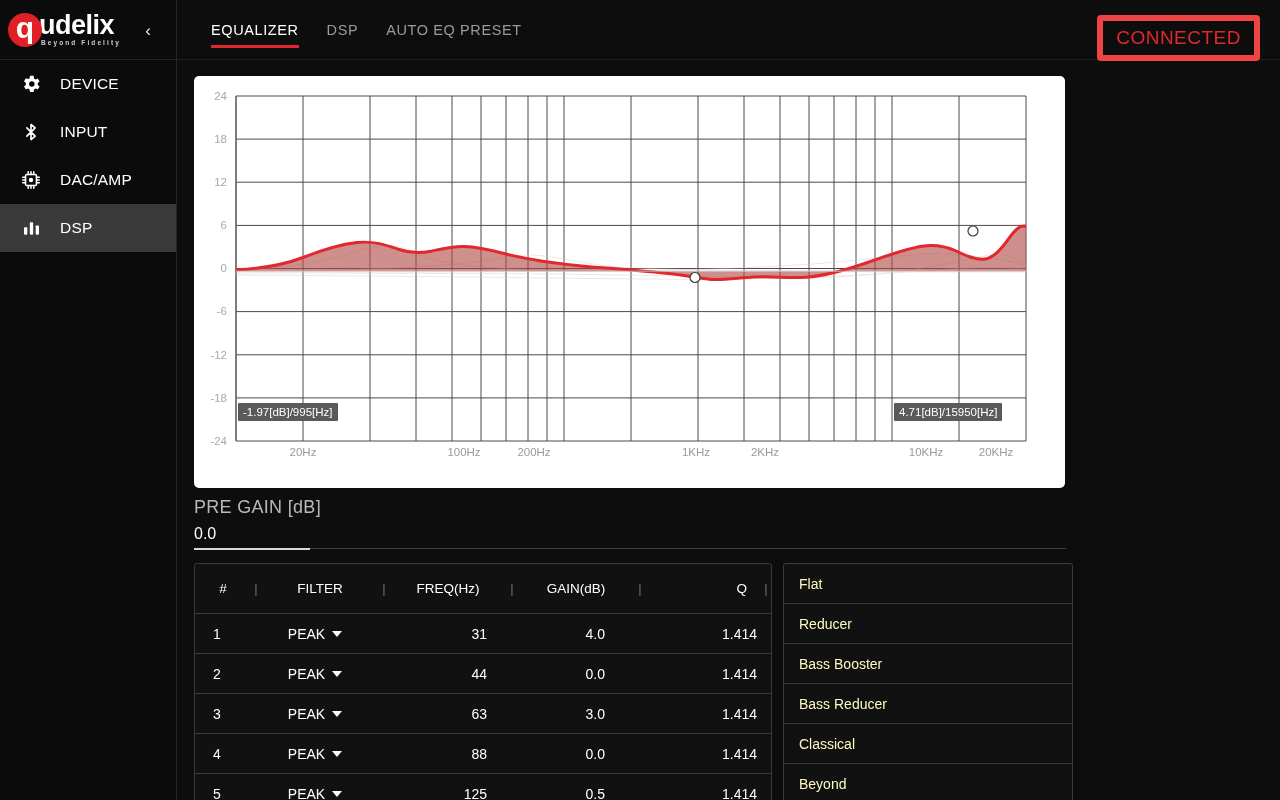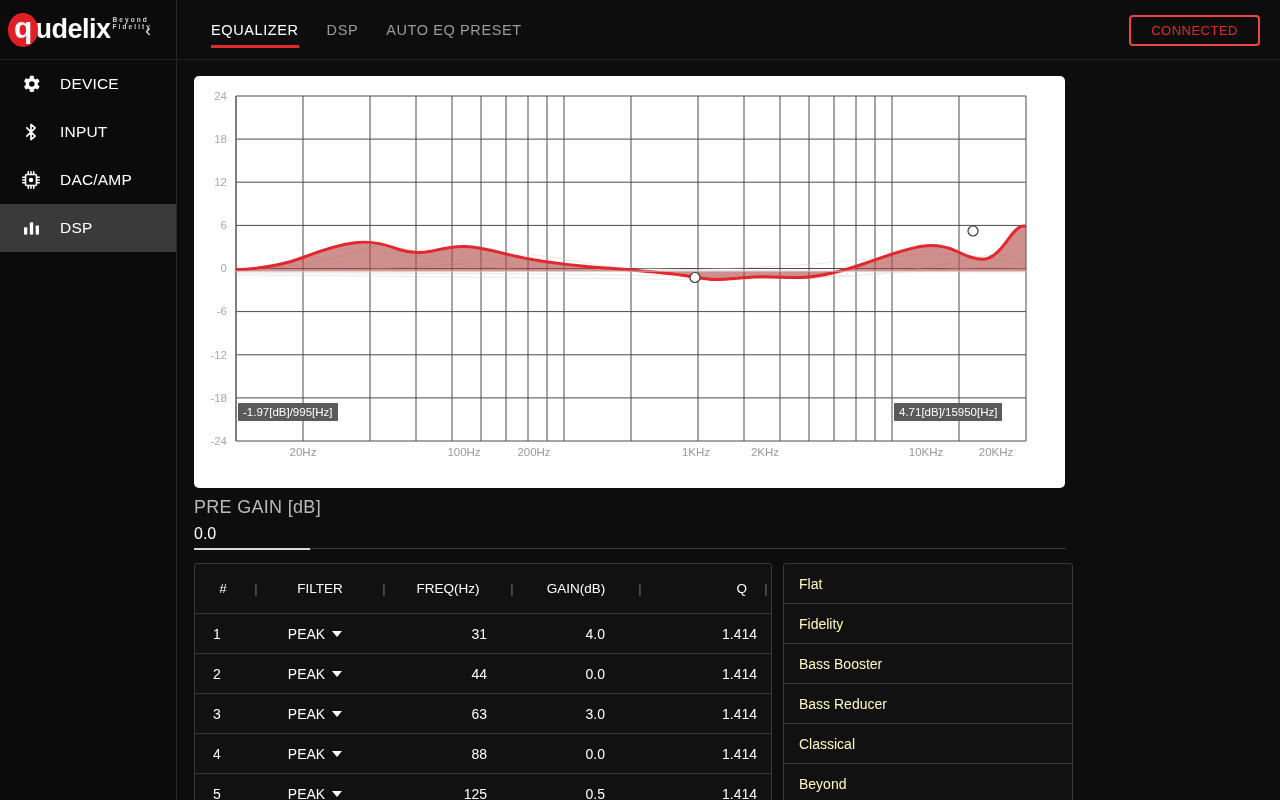--- a/index.html
+++ b/index.html
@@ -28,21 +28,21 @@
   .logo-q {
     width: 34px; height: 34px; border-radius: 50%;
     background: #e01f26; display: flex; align-items: center; justify-content: center;
     position: relative; z-index: 2;
   }
   .logo-q span {
     color: #fff; font-size: 30px; font-weight: bold; line-height: 30px;
     font-family: "Liberation Sans", sans-serif; margin-top: -3px;
   }
   .logo-text {
-    margin-left: -3px; display: flex; flex-direction: row; line-height: 1;
+    margin-left: -3px; display: flex; flex-direction: column; line-height: 1;
   }
   .logo-main {
     color: #fff; font-size: 27px; font-weight: bold; letter-spacing: -0.5px;
   }
   .logo-sub {
     color: #cfcfcf; font-size: 6.5px; letter-spacing: 2.1px;
     font-weight: bold; margin-top: 1px; margin-left: 2px;
   }
   .collapse-btn {
     position: absolute; right: 25px; top: 50%; transform: translateY(-50%);
@@ -74,23 +74,23 @@
     padding: 0 14px; height: 60px; line-height: 60px; position: relative;
     cursor: pointer;
   }
   .tab.active { color: #fff; }
   .tab.active::after {
     content: ""; position: absolute; left: 14px; right: 14px; bottom: 12px;
     height: 2.5px; background: #e0282e;
   }
   .conn-badge {
     position: absolute; right: 20px; top: 15px;
-    border: 2px solid #ef4444; border-radius: 4px;
-    color: #e0282e; font-size: 13px; letter-spacing: 0.5px;
-    padding: 6px 20px; cursor: pointer;
+    border: 6px solid #ef4444; border-radius: 4px;
+    color: #e0282e; font-size: 19px; letter-spacing: 0.5px;
+    padding: 6px 13px; cursor: pointer;
   }
 
   .content { flex: 1; padding: 16px 16px 0 16px; overflow: hidden; }
 
   
   .chart-panel {
     width: 871px; height: 412px;
     background: #ffffff; border-radius: 5px;
     position: relative; margin-left: 1px;
   }
@@ -420,21 +420,21 @@
               <span class="caret"></span>
             </div>
             <div class="td td-freq">125</div>
             <div class="td td-gain">0.5</div>
             <div class="td td-q">1.414</div>
           </div>
         </div>
 
         <div class="preset-list">
           <div class="preset-item">Flat</div>
-          <div class="preset-item">Fidelity</div>
+          <div class="preset-item">Reducer</div>
           <div class="preset-item">Bass Booster</div>
           <div class="preset-item">Bass Reducer</div>
           <div class="preset-item">Classical</div>
           <div class="preset-item">Beyond</div>
         </div>
 
       </div>
     </div>
   </div>
 </div>

